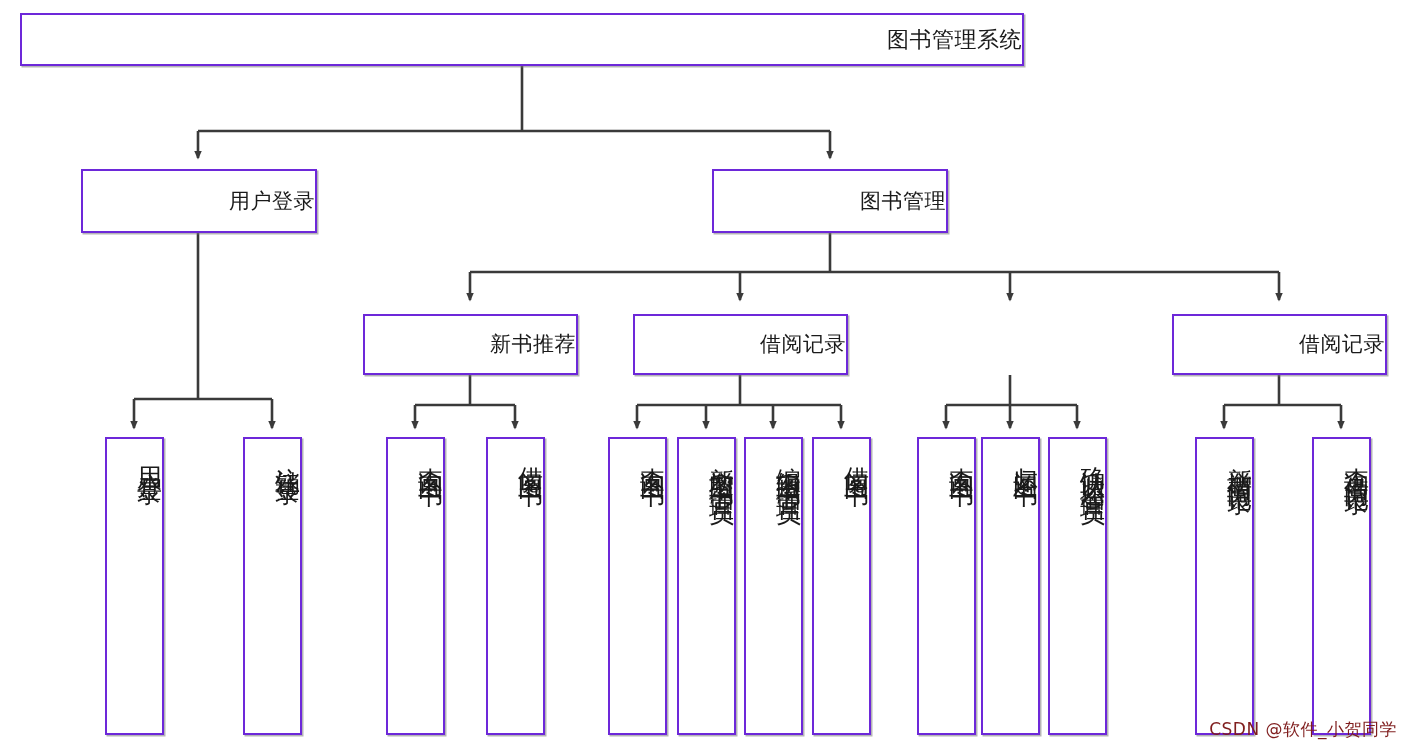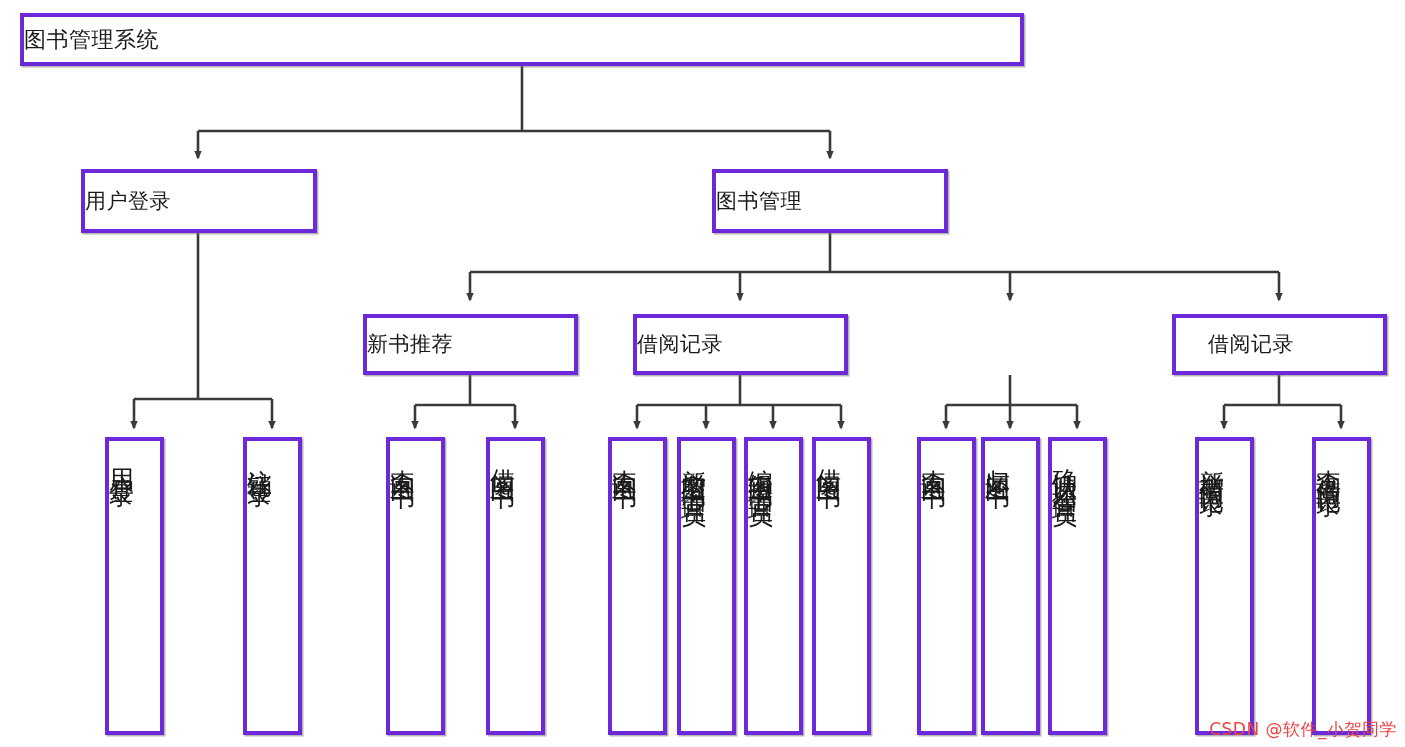--- a/index.html
+++ b/index.html
@@ -24,25 +24,25 @@
     left: 0;
     top: 0;
     width: 1405px;
     height: 747px;
     pointer-events: none;
   }
   .node {
     position: absolute;
     box-sizing: border-box;
     background: #ffffff;
-    border: 4px solid #6d28d9;
+    border: 2px solid #6d28d9;
     box-shadow: 1.5px 1.5px 0 0 rgba(120,120,120,0.55);
     display: flex;
     align-items: center;
-    justify-content: flex-start;
+    justify-content: flex-end;
     color: #1a1a1a;
   }
   .node-label {
     text-align: center;
     line-height: 1.05;
     letter-spacing: 0.5px;
   }
   .node.horizontal .node-label {
     font-size: 21px;
   }
@@ -59,21 +59,21 @@
     height: auto;
   }
   .node.root .node-label {
     font-size: 22px;
   }
   .watermark {
     position: absolute;
     right: 8px;
     bottom: 6px;
     font-size: 17px;
-    color: #ef4444;
+    color: #7f1d1d;
     letter-spacing: 0.5px;
     white-space: nowrap;
   }
 </style>
 </head>
 <body>
 
 <div id="diagram-root">
 
   <svg class="edges" viewBox="0 0 1405 747" xmlns="http://www.w3.org/2000/svg">

